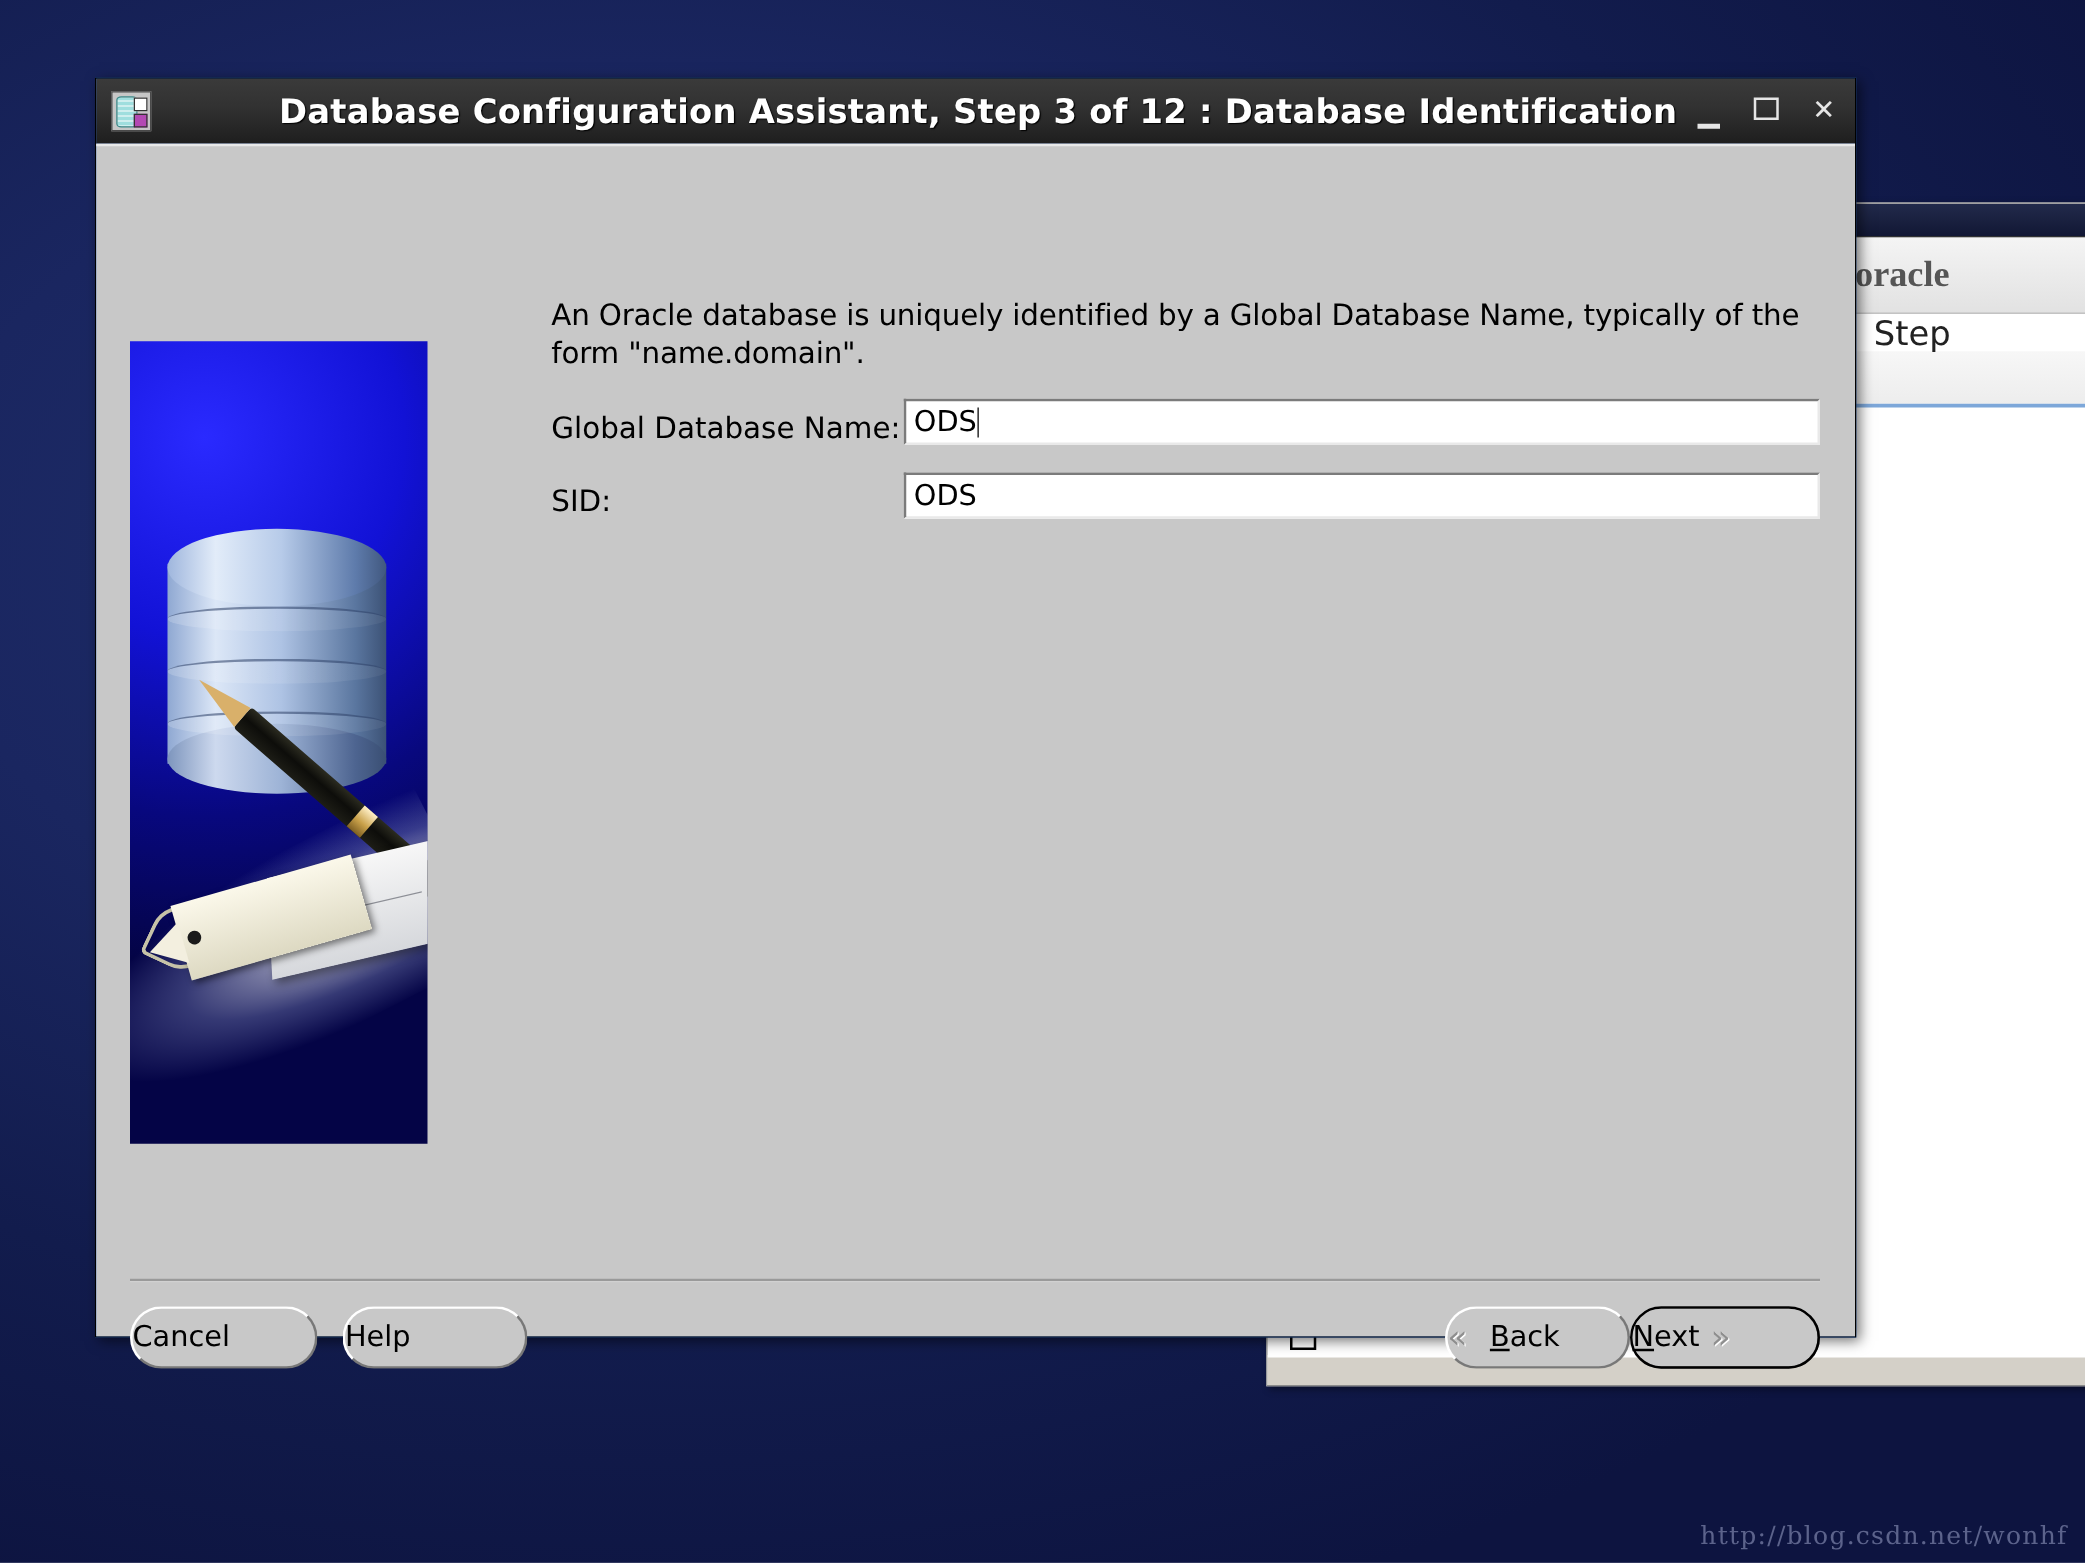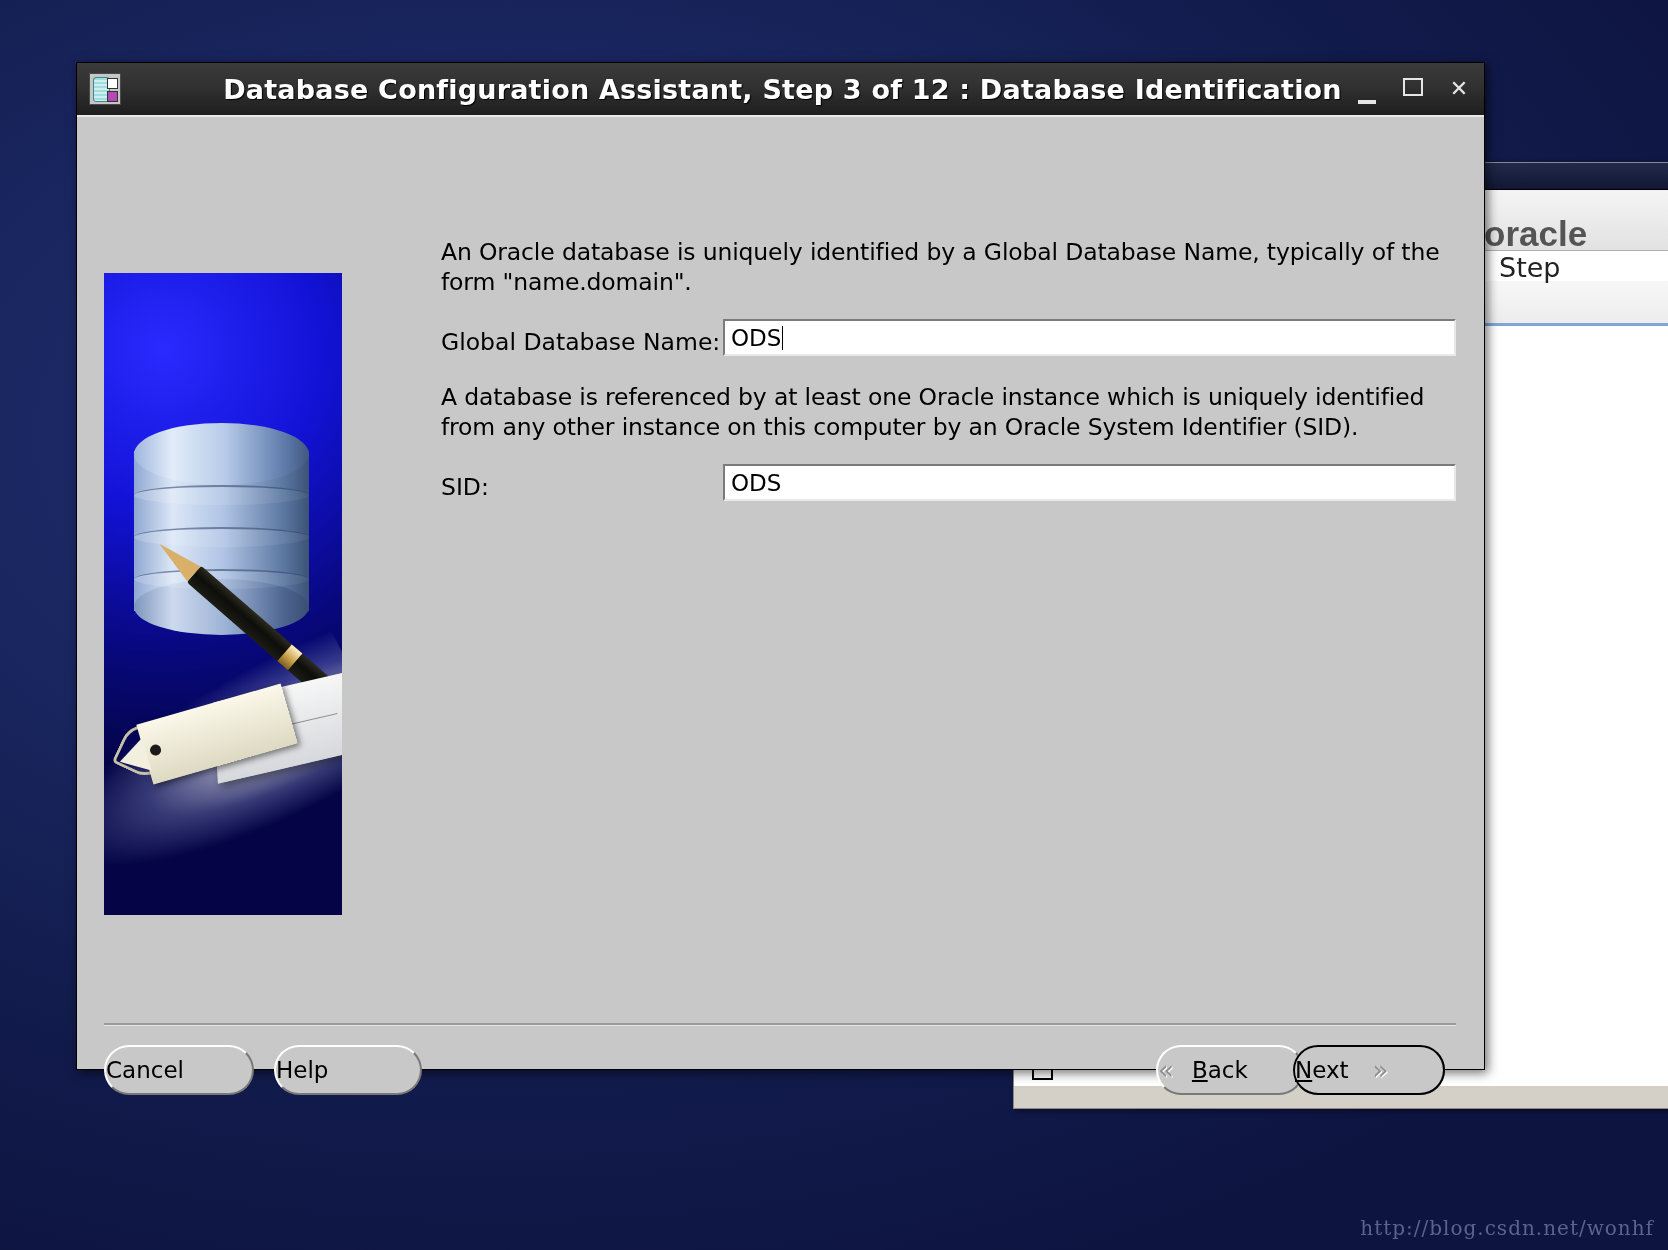--- a/index.html
+++ b/index.html
@@ -54,25 +54,25 @@
   }
   #terminal .t-menubar {
     height: 60px;
     background: linear-gradient(#f4f4f4, #e2e2e2);
     border-bottom: 1px solid #b0b0b0;
     position: relative;
   }
   #terminal .t-app-name {
     position: absolute;
     left: 470px;
-    top: 24px;
-    font-size: 35px;
+    top: 14px;
+    font-size: 29px;
     font-weight: bold;
     color: #555;
-    font-family: Liberation Sans, sans-serif;
+    font-family: Liberation Serif, serif;
   }
   #terminal .t-tabs-label {
     position: absolute;
     left: 485px;
     top: 62px;
     font-size: 27px;
     color: #222;
   }
   #terminal .t-tabstrip {
     height: 42px;
@@ -431,27 +431,27 @@
     font-size: 23px;
     color: #000;
     box-sizing: border-box;
     cursor: default;
   }
   .btn u { text-decoration: underline; }
   #btn-cancel { left: 0; width: 150px; }
   #btn-help   { left: 170px; width: 148px; }
   #btn-back   { right: 152px; width: 148px; gap: 18px; }
   #btn-next   {
-    right: 11px;
+    right: 0;
     width: 152px;
     border-radius: 26px;
     border-color: #ffffff #787878 #787878 #ffffff;
     outline: 2px solid #000;
     outline-offset: -2px;
-    gap: 24px;
+    gap: 9px;
   }
   .chev {
     color: #8e8e8e;
     font-size: 26px;
     text-shadow: 1px 1px 0 #fff;
     line-height: 1;
   }
 </style>
 </head>
 <body>
@@ -516,21 +516,20 @@
       <div class="para">An Oracle database is uniquely identified by a Global Database Name, typically of the form "name.domain".</div>
 
       <div class="field-row">
         <div class="field-label">Global Database Name:</div>
         <div class="text-input">
           <span>ODS</span>
             <span class="caret"></span>
         </div>
       </div>
 
-      <div class="para" style="margin-top:26px">A database is referenced by at least one Oracle instance which is uniquely identified from any other instance on this computer by an Oracle System Identifier (SID).</div>
 
       <div class="field-row">
         <div class="field-label">SID:</div>
         <div class="text-input">
           <span>ODS</span>
         </div>
       </div>
     </div>
 
     <div id="separator"></div>

